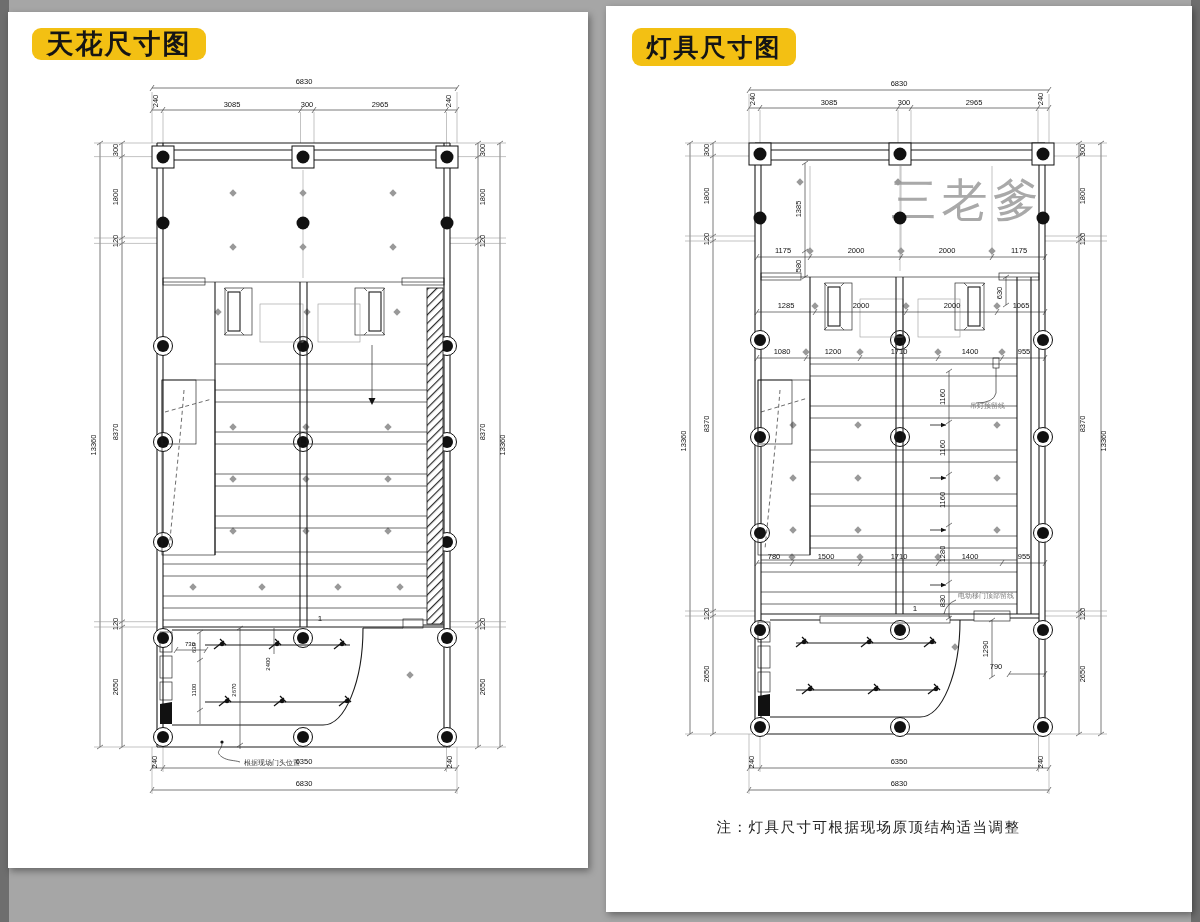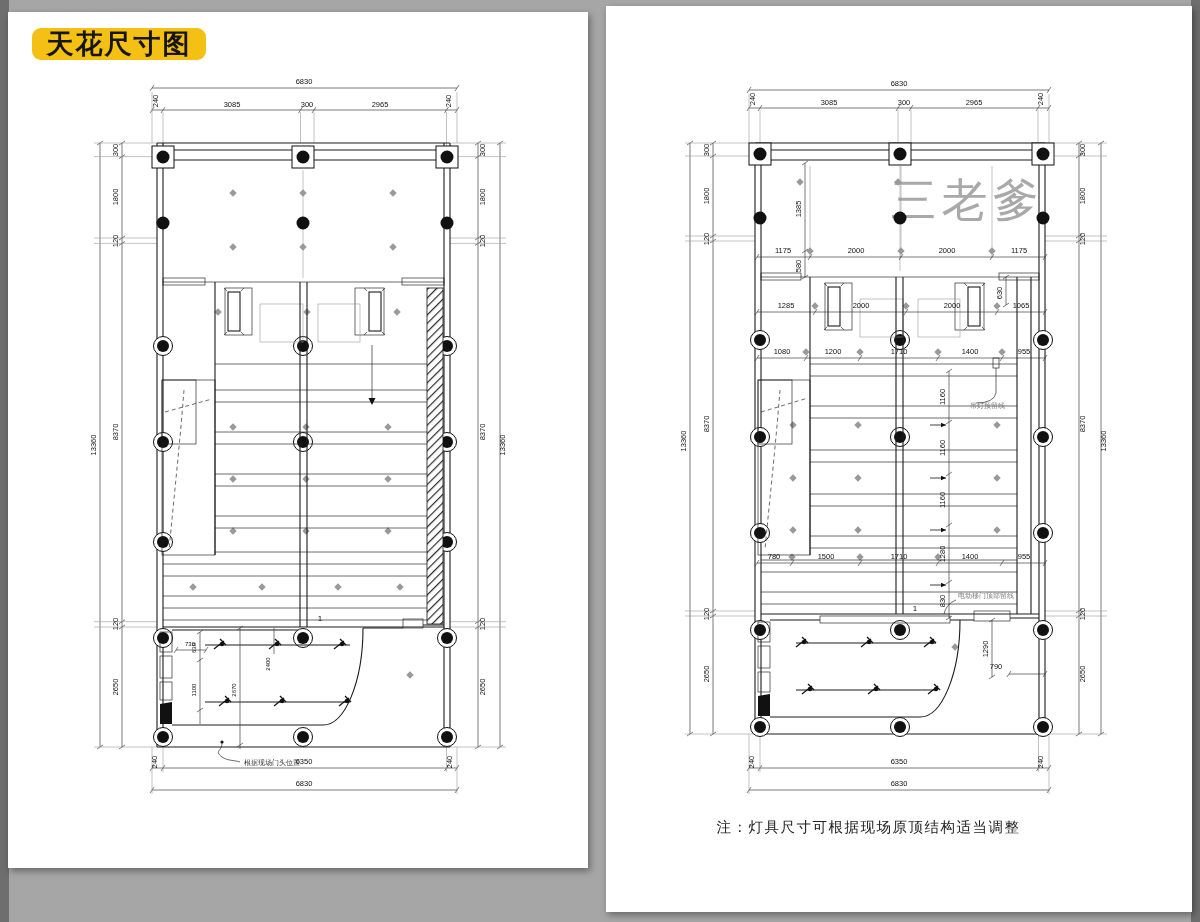--- a/index.html
+++ b/index.html
@@ -220,20 +220,23 @@
         <g>
           <circle cx="214" cy="730" r="1.6" fill="#111"></circle>
           <path class="t" d="M214,731 c0,8 -8,8 0,14 c6,4 12,3 18,5"></path>
           <text class="s" x="236" y="753" style="fill:#333">根据现场门头位置</text>
         </g>
       </g>
     </svg>
   </div>
 
   <div class="sheet sheet-right">
+    <div class="badge badge-r">
+      <span>灯具尺寸图</span>
+    </div>
     <svg width="586" height="906" viewBox="0 0 586 906">
       <text class="wm" x="361" y="210">三老爹</text>
 
       <g>
         <path class="d" d="M143,84 H443 M143,102 H443"></path>
         <path class="d" d="M141,87 l4,-6 M441,87 l4,-6 M141,105 l4,-6 M152,105 l4,-6 M290,105 l4,-6 M303,105 l4,-6 M430,105 l4,-6 M441,105 l4,-6"></path>
         <path class="g" d="M143,88 V137 M443,88 V137 M154,104 V140 M292,104 V137 M305,104 V137 M432,104 V143"></path>
         <text class="n" x="293" y="80">6830</text>
         <text class="n" x="149" y="93" transform="rotate(-90 149 93)">240</text>
         <text class="n" x="223" y="99">3085</text>

